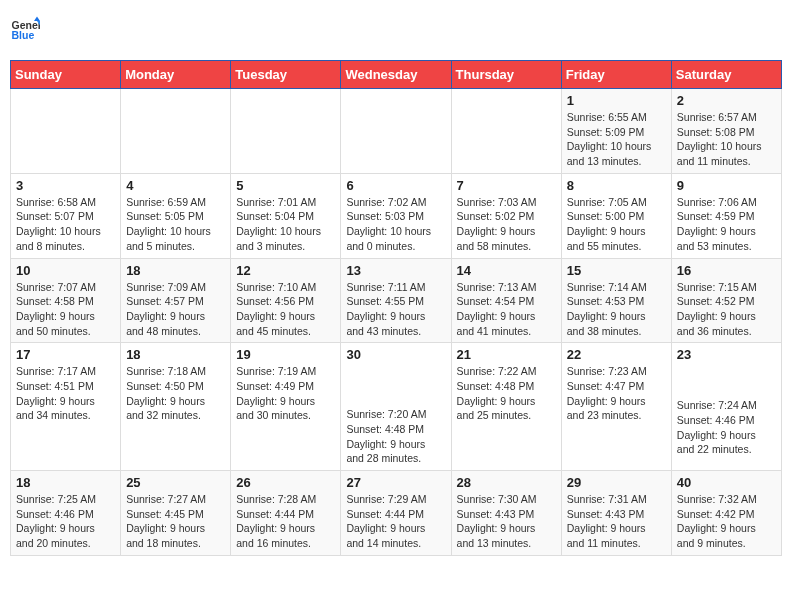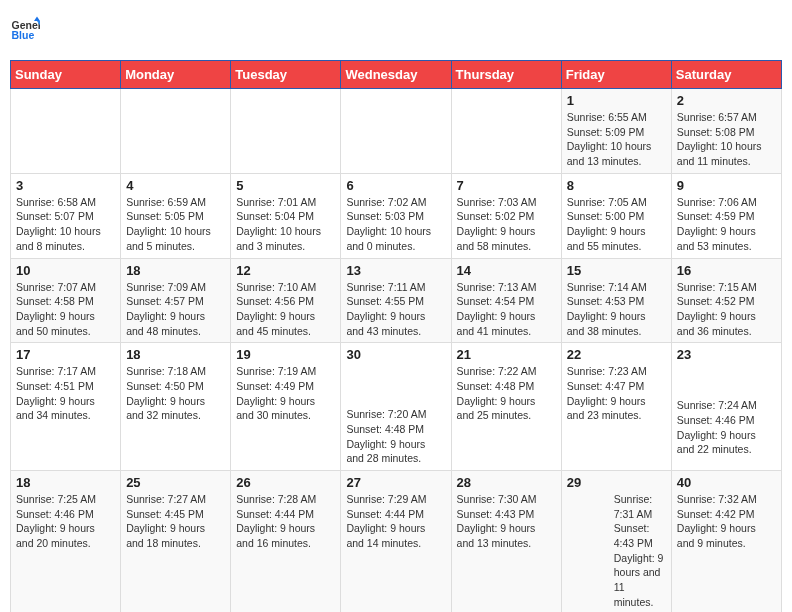--- a/index.html
+++ b/index.html
@@ -296,21 +296,21 @@
 Daylight: 9 hours and 14 minutes.</div>
         </td>
         <td>
           <span class="day-number">28</span>
           <div class="day-info" style="white-space: pre-line;">Sunrise: 7:30 AM
 Sunset: 4:43 PM
 Daylight: 9 hours and 13 minutes.</div>
         </td>
         <td>
           <span class="day-number">29</span>
-          <div class="day-info" style="white-space: pre-line; margin-left: 47px;">Sunrise: 7:31 AM
+          <div class="day-info" style="white-space: pre-line;">Sunrise: 7:31 AM
 Sunset: 4:43 PM
 Daylight: 9 hours and 11 minutes.</div>
         </td>
         <td>
           <span class="day-number">40</span>
           <div class="day-info" style="white-space: pre-line;">Sunrise: 7:32 AM
 Sunset: 4:42 PM
 Daylight: 9 hours and 9 minutes.</div>
         </td>
       </tr>

